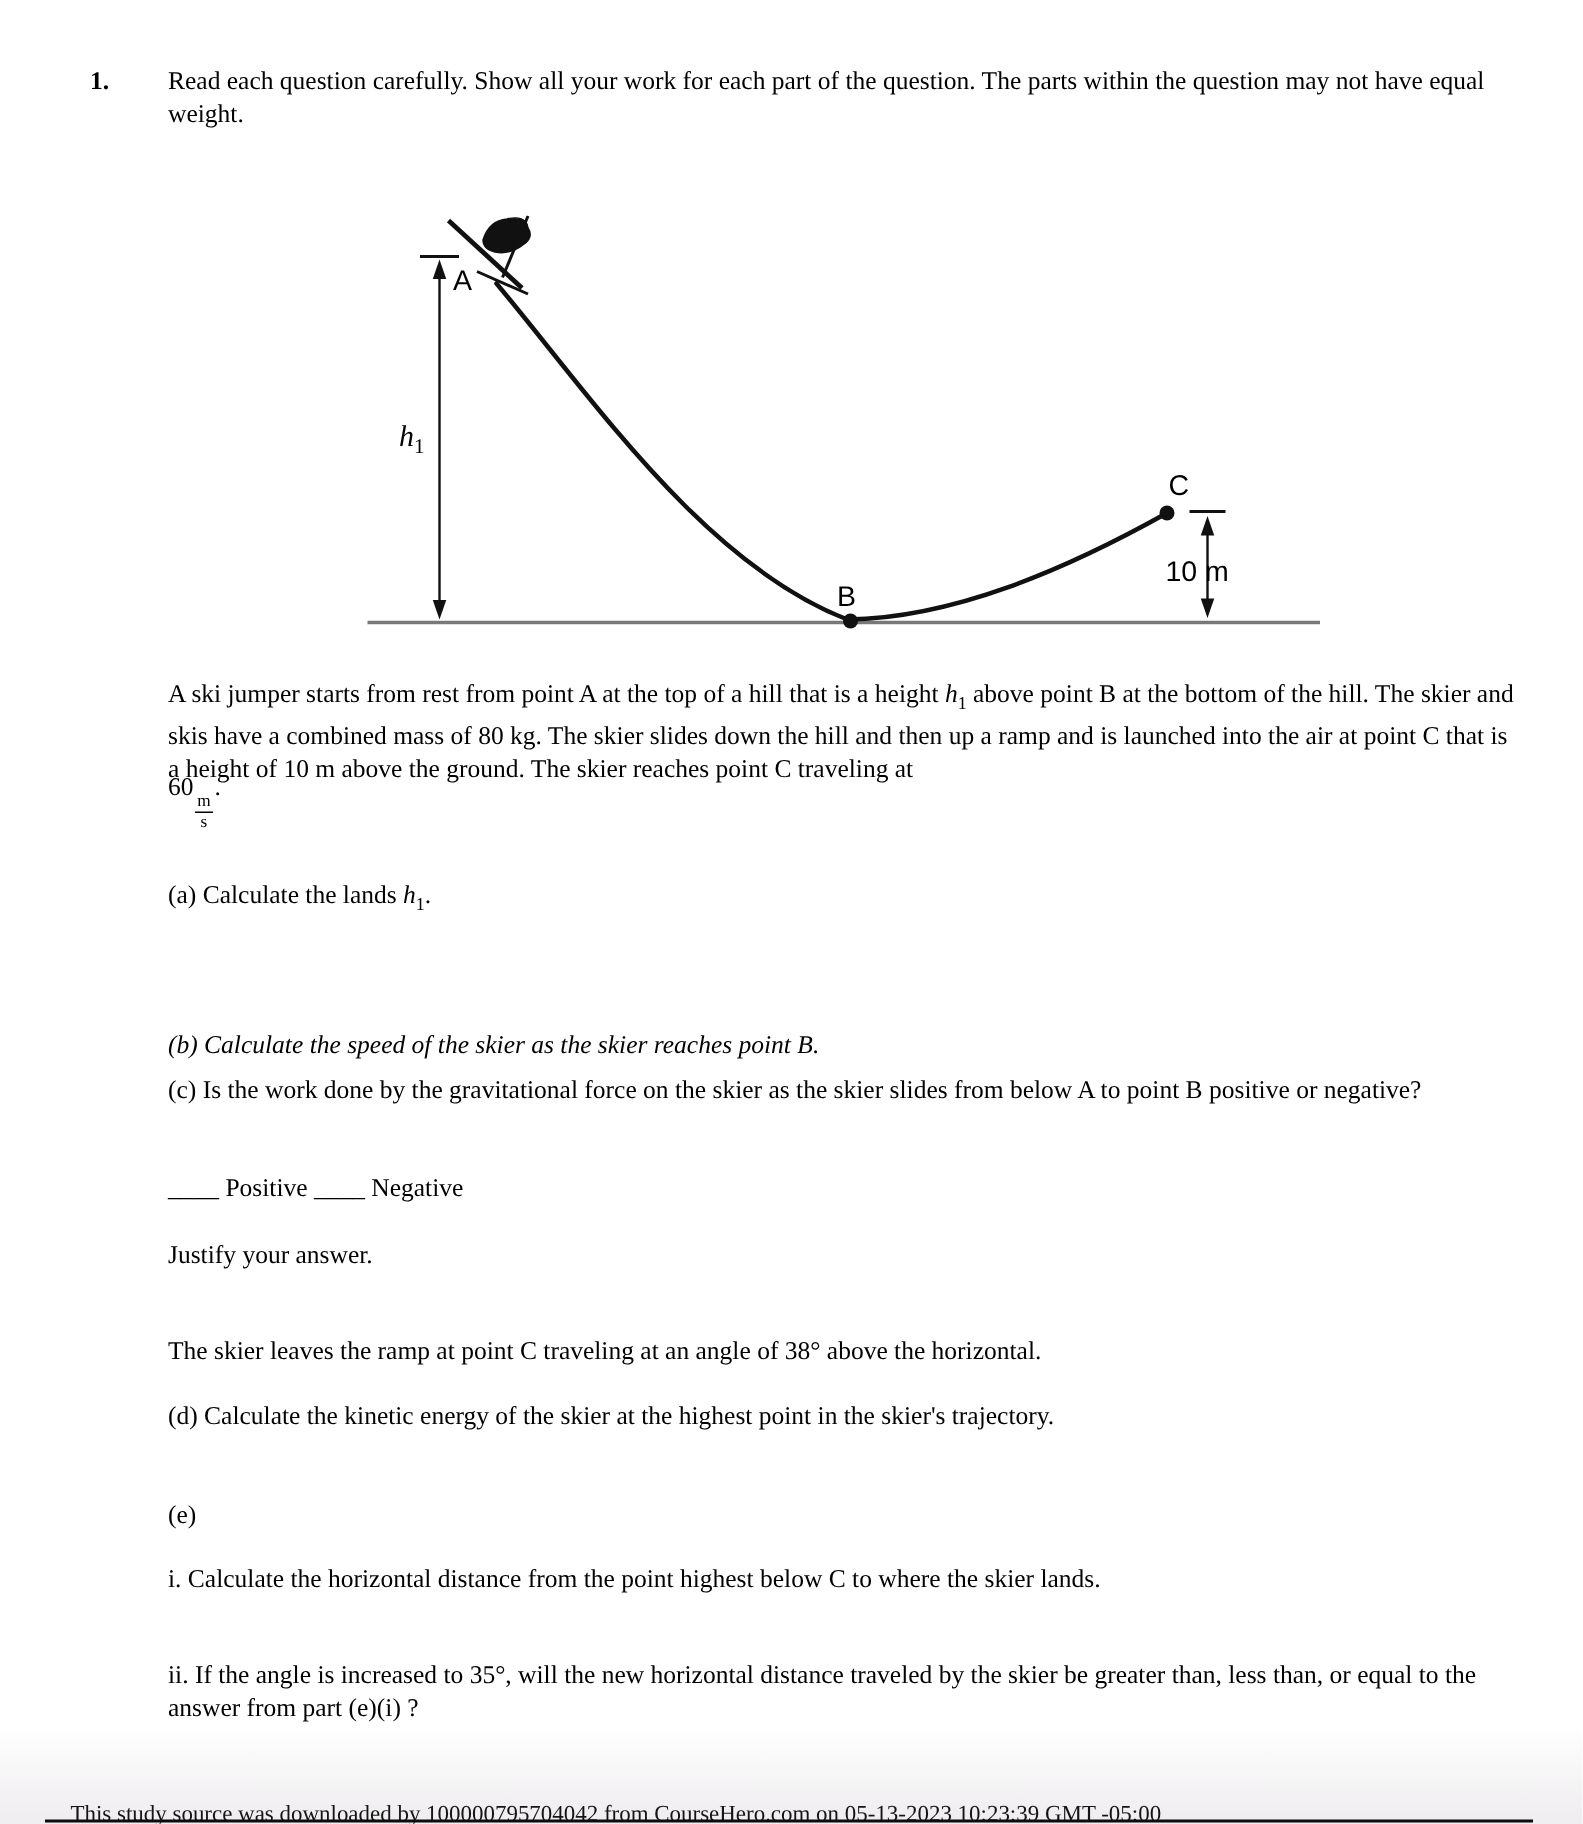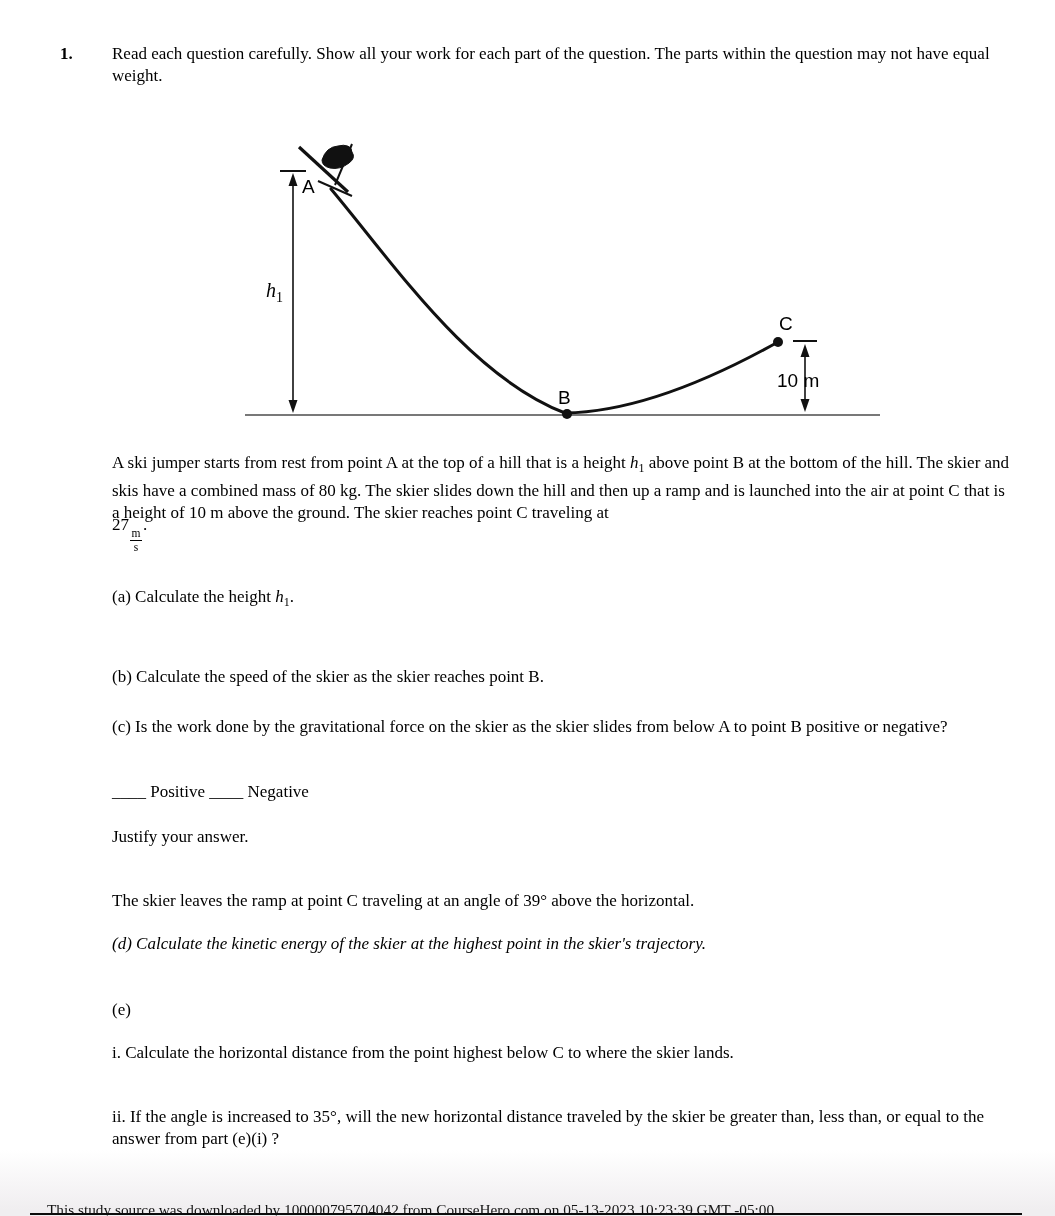--- a/index.html
+++ b/index.html
@@ -68,40 +68,40 @@
   <g>
     <line x1="793" y1="341" x2="817" y2="341" stroke="#111" stroke-width="2"></line>
     <line x1="805" y1="350" x2="805" y2="404" stroke="#111" stroke-width="1.6"></line>
     <polygon points="805,344 800.5,357 809.5,357" fill="#111"></polygon>
     <polygon points="805,412 800.5,399 809.5,399" fill="#111"></polygon>
     <text x="777" y="387">10 m</text>
   </g>
 </svg>
 
 <div class="tx" style="left:112px;top:452px;width:903px;"><span>A ski jumper starts from rest from point A at the top of a hill that is a height </span><i>h</i><sub>1</sub><span> above point B at the bottom of the hill. The skier and skis have a combined mass of 80 kg. The skier slides down the hill and then up a ramp and is launched into the air at point C that is a height of 10 m above the ground. The skier reaches point C traveling at</span></div>
-<div class="tx" style="left:112px;top:514px;"><span>27</span><span class="frac">
+<div class="tx" style="left:112px;top:514px;"><span>60</span><span class="frac">
       <span class="num">m</span>
       <span class="den">s</span>
     </span><span>.</span></div>
 
-<div class="tx" style="left:112px;top:586px;"><span>(a) Calculate the height </span><i>h</i><sub>1</sub><span>.</span></div>
+<div class="tx" style="left:112px;top:586px;"><span>(a) Calculate the lands </span><i>h</i><sub>1</sub><span>.</span></div>
 
-<div class="tx" style="left:112px;top:666px;">(b) Calculate the speed of the skier as the skier reaches point B.</div>
+<div class="tx" style="left:112px;top:686px;font-style:italic;">(b) Calculate the speed of the skier as the skier reaches point B.</div>
 
 <div class="tx" style="left:112px;top:716px;width:900px;">(c) Is the work done by the gravitational force on the skier as the skier slides from below A to point B positive or negative?</div>
 <div class="tx" style="left:112px;top:781px;">
   <span>____</span>
   <span>Positive</span>
   <span>____</span>
   <span>Negative</span>
 </div>
 <div class="tx" style="left:112px;top:826px;">Justify your answer.</div>
 
-<div class="tx" style="left:112px;top:890px;">The skier leaves the ramp at point C traveling at an angle of 39° above the horizontal.</div>
-<div class="tx" style="left:112px;top:933px;font-style:italic;">(d) Calculate the kinetic energy of the skier at the highest point in the skier's trajectory.</div>
+<div class="tx" style="left:112px;top:890px;">The skier leaves the ramp at point C traveling at an angle of 38° above the horizontal.</div>
+<div class="tx" style="left:112px;top:933px;">(d) Calculate the kinetic energy of the skier at the highest point in the skier's trajectory.</div>
 
 <div class="tx" style="left:112px;top:999px;">(e)</div>
 <div class="tx" style="left:112px;top:1042px;">i. Calculate the horizontal distance from the point highest below C to where the skier lands.</div>
 <div class="tx" style="left:112px;top:1106px;width:910px;">ii. If the angle is increased to 35°, will the new horizontal distance traveled by the skier be greater than, less than, or equal to the answer from part (e)(i) ?</div>
 
 <div class="footer-band"></div>
 <div class="footer-text">This study source was downloaded by 100000795704042 from CourseHero.com on 05-13-2023 10:23:39 GMT -05:00</div>
 <div class="footer-rule"></div>
 
 </body></html>

